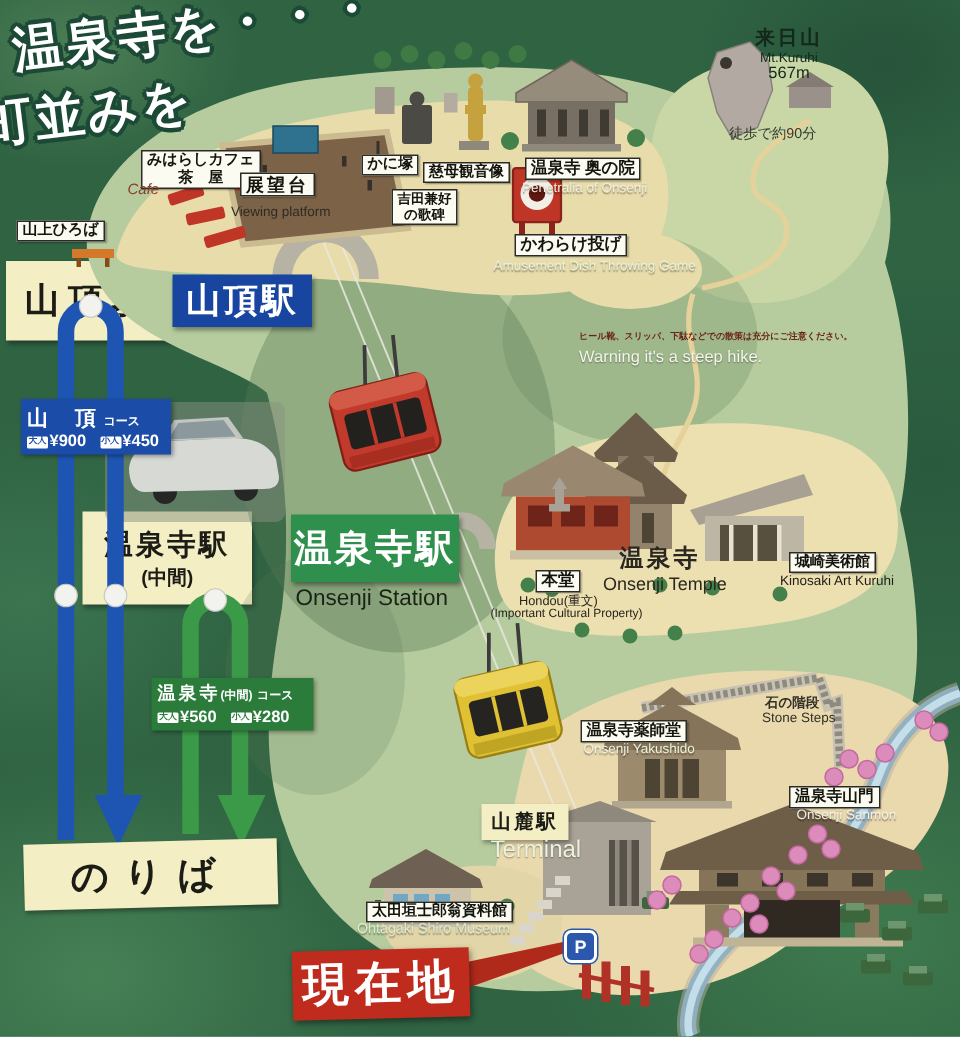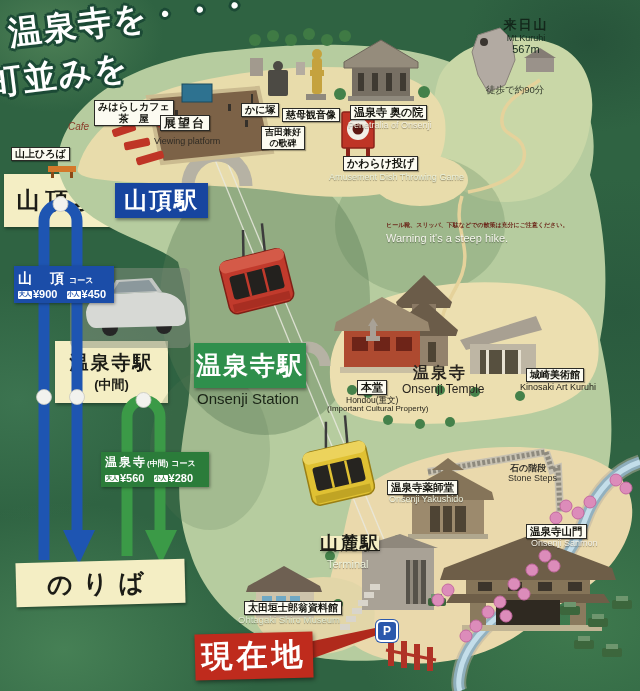--- a/index.html
+++ b/index.html
@@ -387,21 +387,21 @@
     <div class="jp">来日山</div>
     <div class="en">Mt.Kuruhi</div>
     <div class="elev">567m</div>
   </div>
   <div class="sub" style="left:486px;top:85px;font-size:9.5px;color:#333a2c;">徒歩で約90分</div>
 
   <div class="wbox" style="left:94px;top:100px;font-size:10px;text-align:center;">
     <div>みはらしカフェ</div>
     <div>茶　屋</div>
   </div>
-  <div class="sub" style="left:68px;top:121px;font-size:10px;font-style:italic;color:#8a3c2a;text-align:center;">Cafe</div>
+  <div class="sub" style="left:85px;top:121px;font-size:10px;font-style:italic;color:#8a3c2a;text-align:center;">Cafe</div>
   <div class="wbox" style="left:160px;top:115px;font-size:12px;letter-spacing:2px;">展望台</div>
   <div class="sub" style="left:154px;top:137px;font-size:9px;color:#2f2b24;">Viewing platform</div>
   <div class="wbox" style="left:11px;top:147px;font-size:10px;">山上ひろば</div>
   <div class="wbox" style="left:241px;top:103px;font-size:10px;">かに塚</div>
   <div class="wbox" style="left:282px;top:108px;font-size:10px;">慈母観音像</div>
   <div class="wbox" style="left:261px;top:126px;font-size:9px;text-align:center;">
     <div>吉田兼好</div>
     <div>の歌碑</div>
   </div>
   <div class="wbox" style="left:350px;top:105px;font-size:11px;">温泉寺 奥の院</div>
@@ -444,21 +444,21 @@
   <div class="sub" style="left:402px;top:383px;font-size:12px;color:#2a2620;">Onsenji Temple</div>
   <div class="wbox" style="left:526px;top:368px;font-size:10px;">城崎美術館</div>
   <div class="sub" style="left:520px;top:383px;font-size:9px;color:#23211a;">Kinosaki Art Kuruhi</div>
   <div class="sub" style="left:510px;top:464px;font-size:9px;font-weight:bold;color:#33312a;">石の階段</div>
   <div class="sub" style="left:508px;top:474px;font-size:9px;color:#33312a;">Stone Steps</div>
   <div class="wbox" style="left:387px;top:480px;font-size:10.5px;">温泉寺薬師堂</div>
   <div class="sub" style="left:389px;top:495px;font-size:9px;color:#edf2df;text-shadow:0 1px 1px rgba(0,0,0,.4);">Onsenji Yakushido</div>
   <div class="wbox" style="left:526px;top:524px;font-size:10.5px;">温泉寺山門</div>
   <div class="sub" style="left:531px;top:539px;font-size:9px;color:#f2f0e4;text-shadow:0 1px 1px rgba(0,0,0,.4);">Onsenji Sanmon</div>
 
-  <div class="ypanel" style="left:321px;top:536px;width:58px;height:14px;font-size:18px;letter-spacing:2px;text-decoration:underline;">山麓駅</div>
-  <div class="sub" style="left:327px;top:558px;font-size:11px;color:#ecf2dc;text-shadow:0 1px 1px rgba(0,0,0,.4);">Terminal</div>
+  <div class="ypanel" style="left:321px;top:536px;width:58px;height:24px;font-size:13px;letter-spacing:2px;">山麓駅</div>
+  <div class="sub" style="left:327px;top:558px;font-size:16px;color:#ecf2dc;text-shadow:0 1px 1px rgba(0,0,0,.4);">Terminal</div>
   <div class="wbox" style="left:244px;top:601px;font-size:10px;">太田垣士郎翁資料館</div>
   <div class="sub" style="left:238px;top:615px;font-size:9.5px;color:#dde8cf;text-shadow:0 1px 1px rgba(0,0,0,.4);">Ohtagaki Shiro Museum</div>
 
   <div class="redbox" style="left:195px;top:633px;width:118px;height:46px;font-size:31px;">現在地</div>
   <div class="pmark" style="left:376px;top:620px;width:18px;height:18px;">P</div>
 
 </div>
 
 </body></html>

